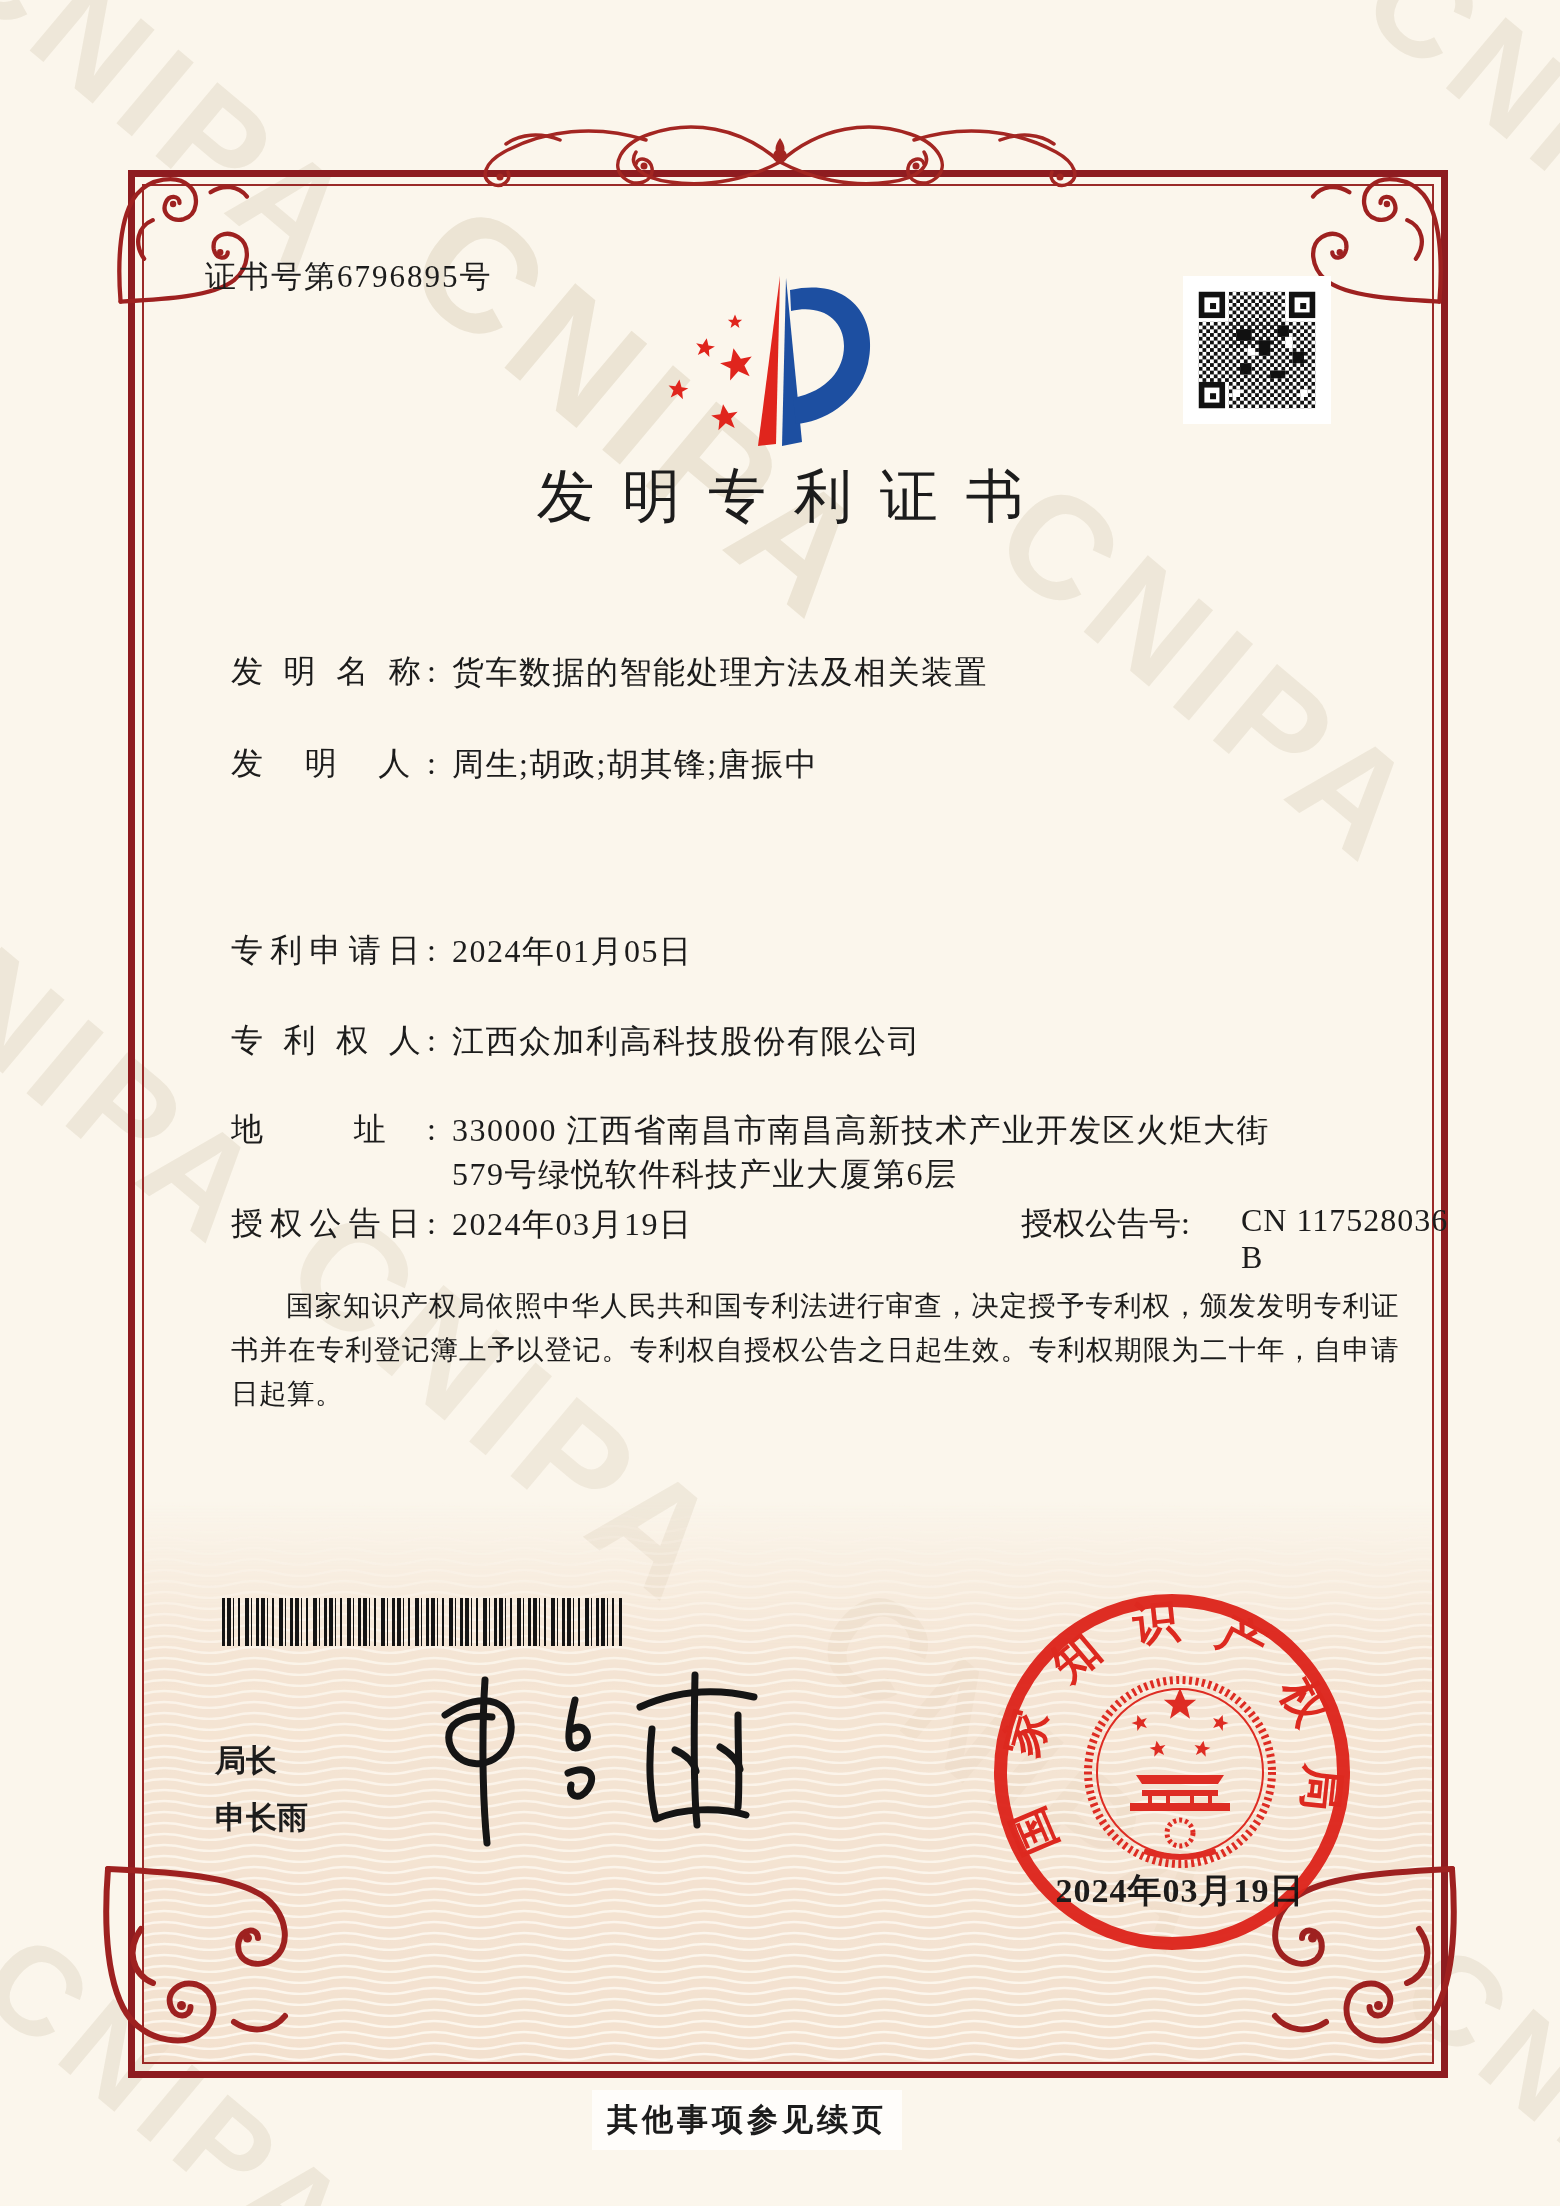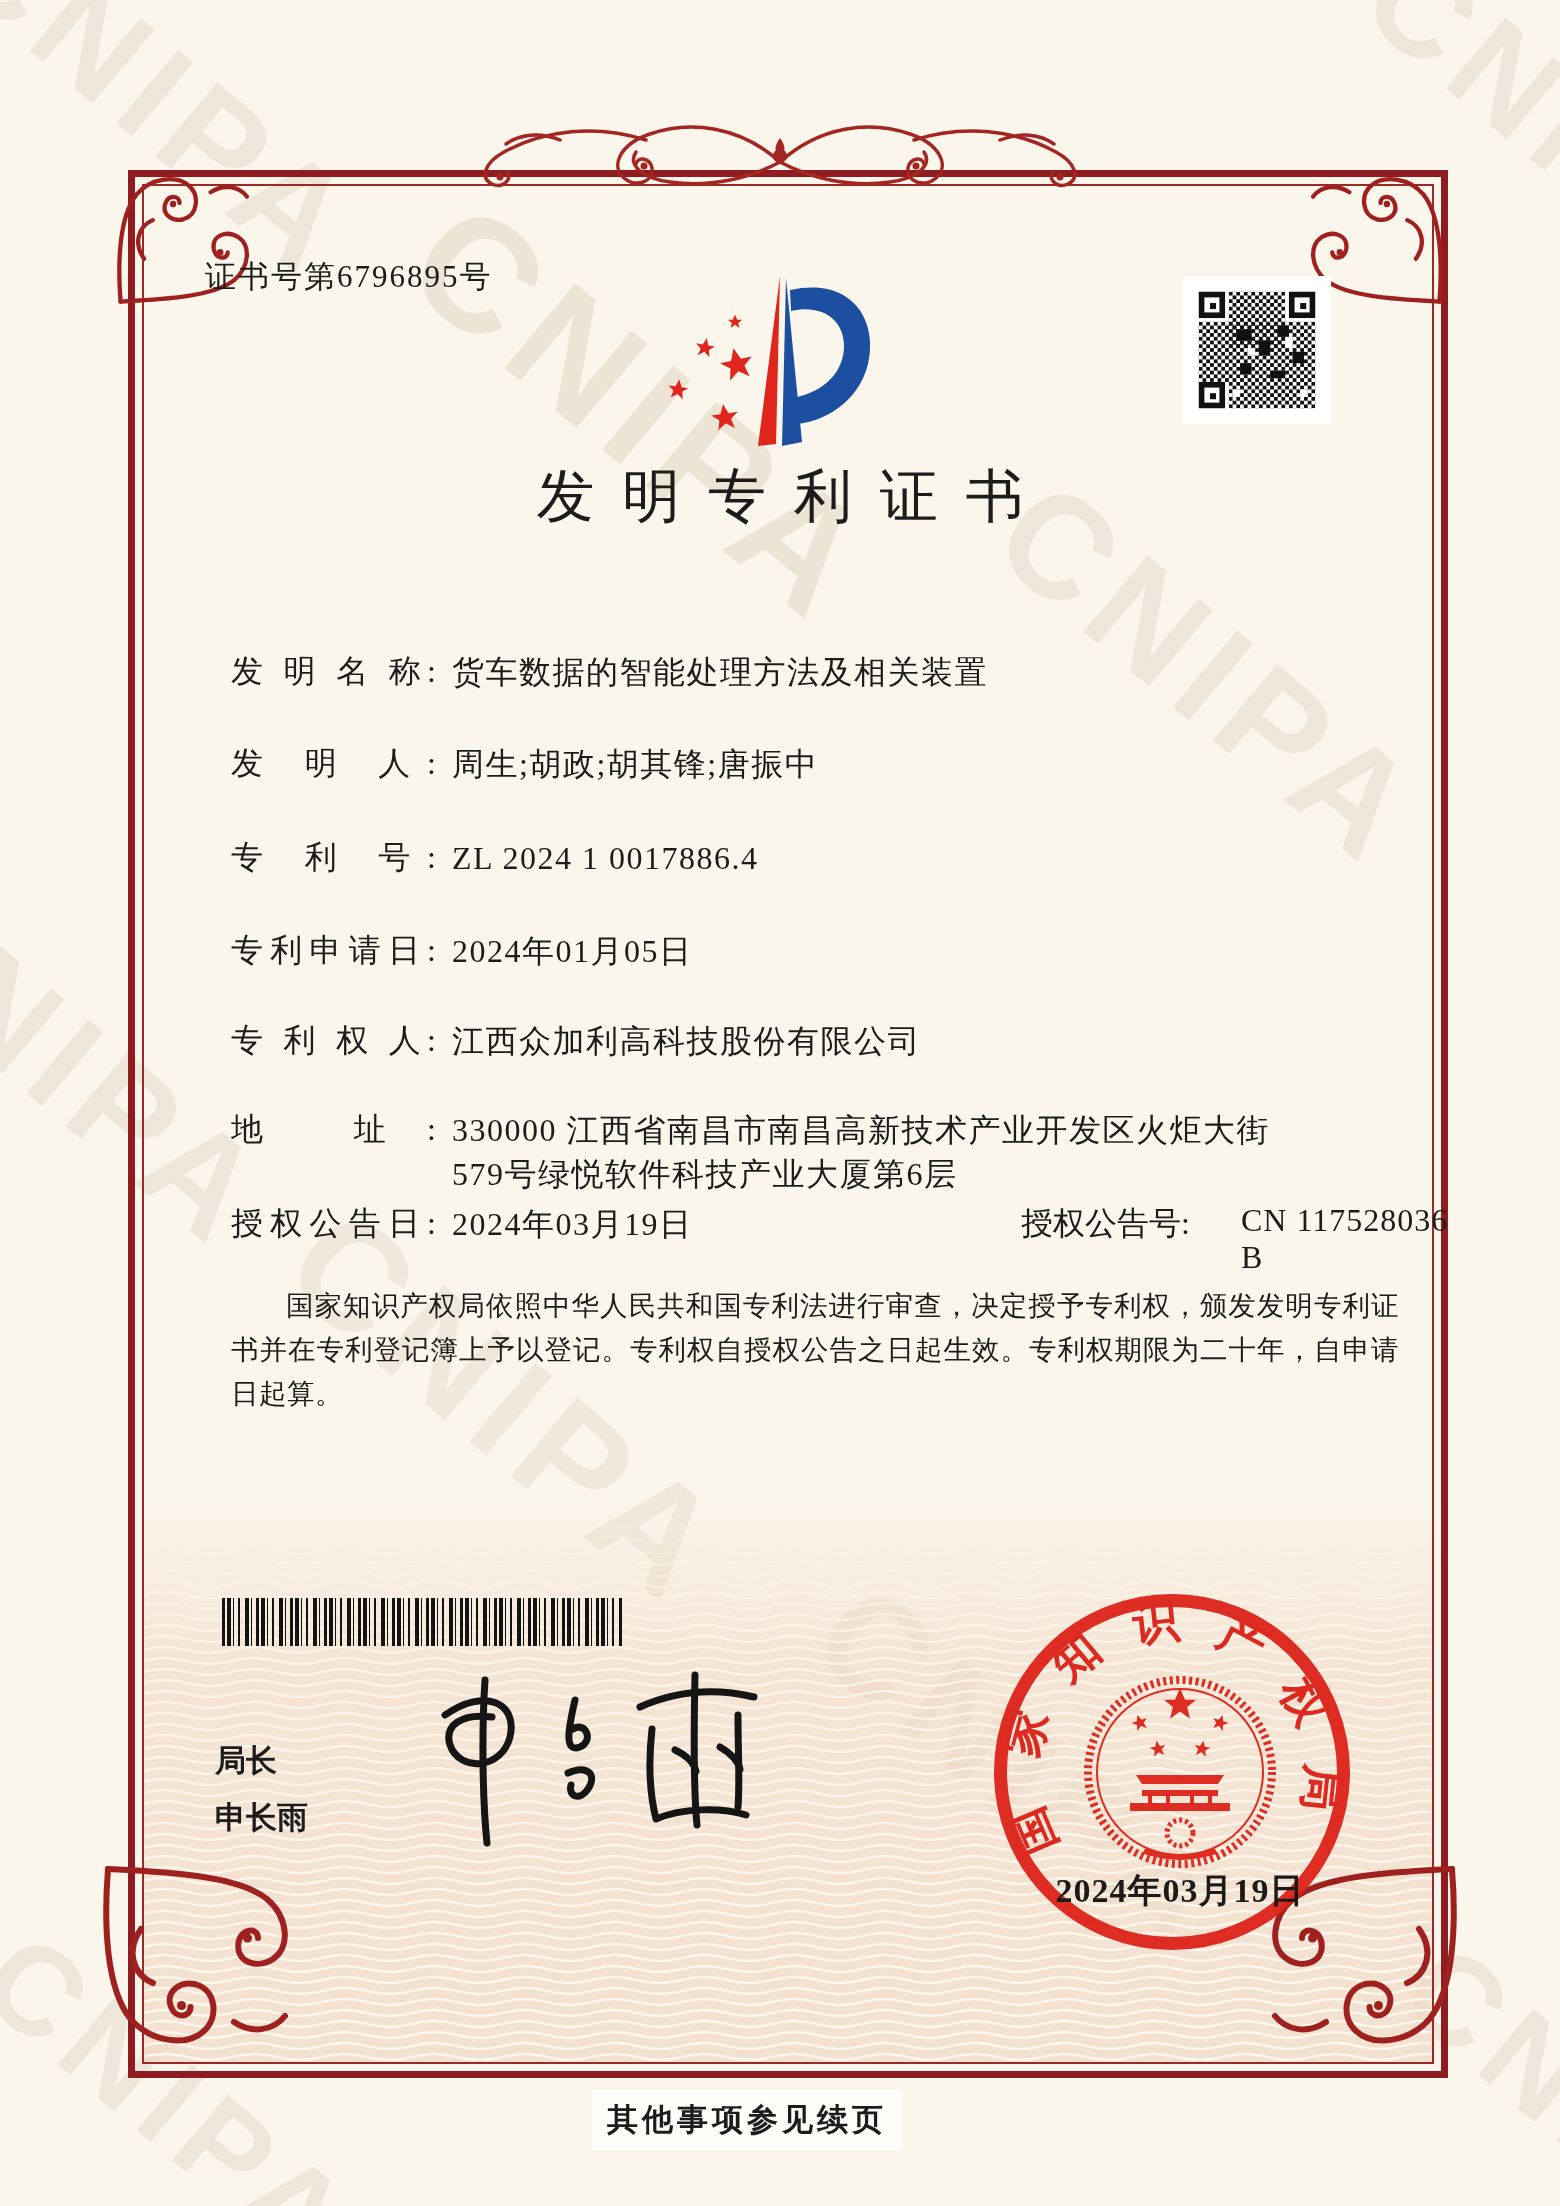--- a/index.html
+++ b/index.html
@@ -183,24 +183,20 @@
   <div class="title">发明专利证书</div>
 
   <div class="row" style="top:650px">
     <span class="flabel">发 明 名 称:</span>
     <span class="fvalue">货车数据的智能处理方法及相关装置</span>
   </div>
   <div class="row" style="top:742px">
     <span class="flabel">发 明 人:</span>
     <span class="fvalue">周生;胡政;胡其锋;唐振中</span>
   </div>
-  <div class="row" style="top:836px">
-    <span class="flabel">专 利 号:</span>
-    <span class="fvalue">ZL 2024 1 0017886.4</span>
-  </div>
   <div class="row" style="top:929px">
     <span class="flabel">专利申请日:</span>
     <span class="fvalue">2024年01月05日</span>
   </div>
   <div class="row" style="top:1019px">
     <span class="flabel">专 利 权 人:</span>
     <span class="fvalue">江西众加利高科技股份有限公司</span>
   </div>
   <div class="row" style="top:1108px">
     <span class="flabel">地 址:</span>

